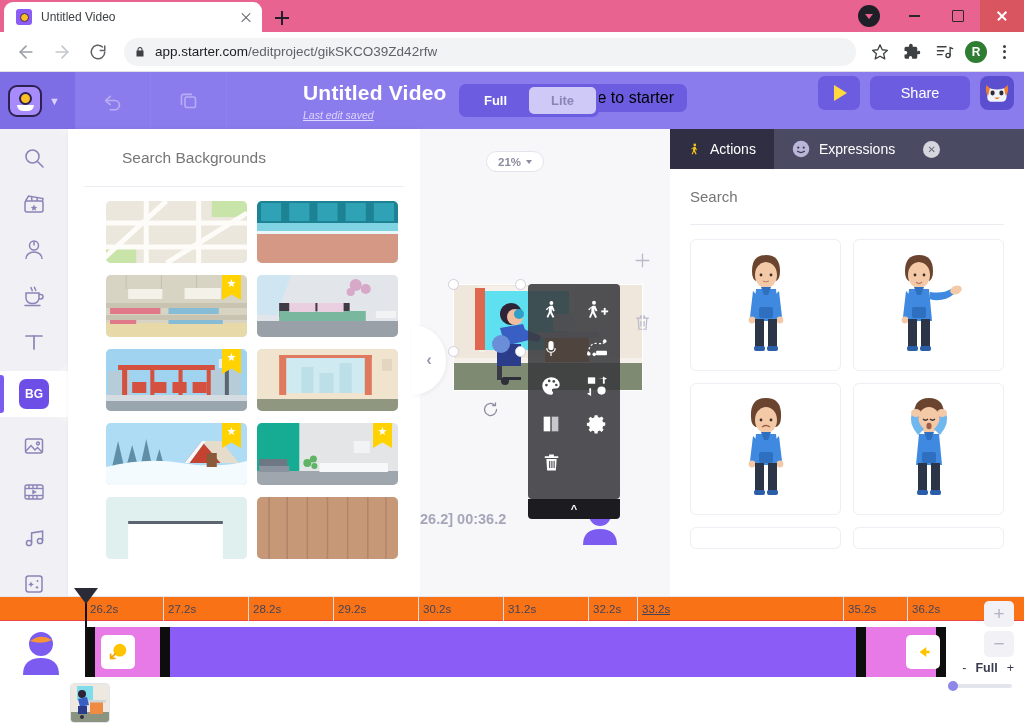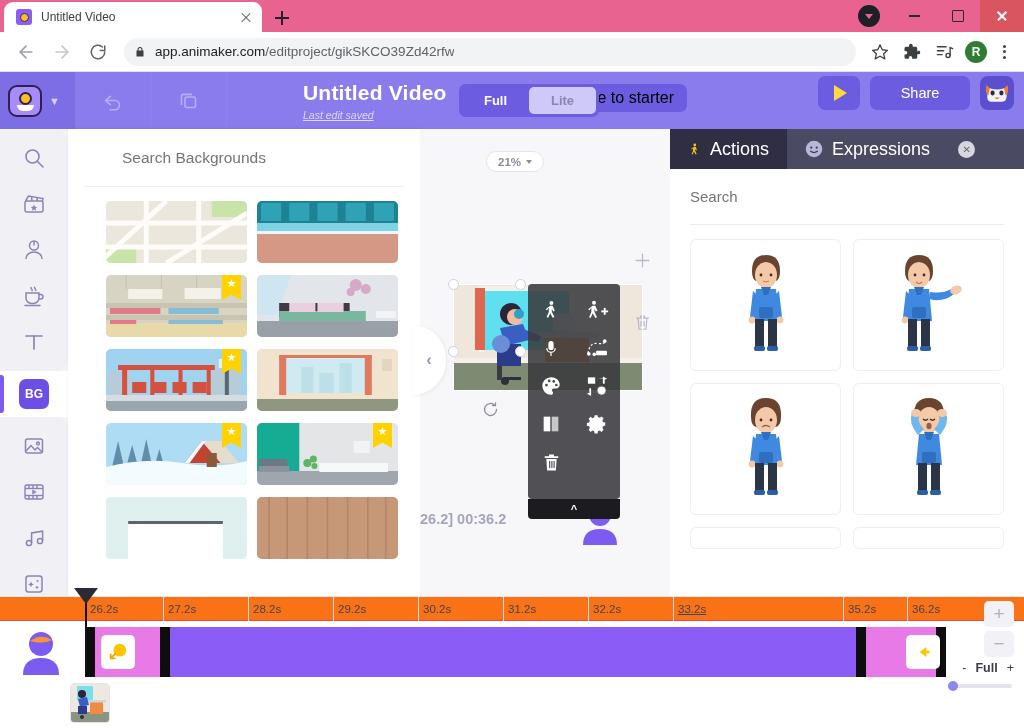--- a/index.html
+++ b/index.html
@@ -300,21 +300,21 @@
     position: absolute; left: 161px; top: 374px; width: 38px; height: 42px;
   }
 
   
   .right-panel {
     position: absolute; top: 129px; right: 0; width: 354px; bottom: 132px; background: #fff;
   }
   .rp-tabs { height: 40px; background: #4b4a63; display: flex; align-items: stretch; }
   .rp-tab {
     display: flex; align-items: center; gap: 9px; padding: 0 18px; cursor: pointer;
-    color: #fff; font-size: 18px;
+    color: #fff; font-size: 14px;
   }
   .rp-tab.active { background: #2f2e42; }
   .rp-close {
     width: 17px; height: 17px; border-radius: 50%; background: #d6d6de;
     align-self: center; margin-left: 10px; display: flex; align-items: center;
     justify-content: center; font-size: 10px; color: #6a6a7a; cursor: pointer;
   }
   .rp-search {
     height: 56px; margin: 0 20px; border-bottom: 1px solid #ececf2;
     display: flex; align-items: center;
@@ -424,21 +424,21 @@
         <path d="M21 12a9 9 0 1 1-3-6.7"></path>
         <polyline points="21 4 21 10 15 10"></polyline>
       </svg>
   </div>
   <div class="omnibox">
     <span class="lock">
       <svg width="12" height="14" viewBox="0 0 24 24" fill="#3c4043">
           <path d="M17 9V7a5 5 0 0 0-10 0v2H5v12h14V9h-2zm-8-2a3 3 0 0 1 6 0v2H9V7z"></path>
         </svg>
     </span>
-    <span class="url"><span>app.animaker.com</span><span class="dim">/editproject/gikSKCO39Zd42rfw</span></span>
+    <span class="url"><span>app.starter.com</span><span class="dim">/editproject/gikSKCO39Zd42rfw</span></span>
   </div>
   <div class="tb-icon">
     <svg width="18" height="18" viewBox="0 0 24 24" fill="none" stroke="#3c4043" stroke-width="1.7" stroke-linejoin="round">
         <polygon points="12 2.5 15 9 22 9.7 16.8 14.3 18.4 21.2 12 17.6 5.6 21.2 7.2 14.3 2 9.7 9 9"></polygon>
       </svg>
   </div>
   <div class="tb-icon">
     <svg width="18" height="18" viewBox="0 0 24 24" fill="#3c4043">
         <path d="M20.5 11H19V7a2 2 0 0 0-2-2h-4V3.5a2.5 2.5 0 0 0-5 0V5H4a2 2 0 0 0-2 2v3.8h1.5a2.2 2.2 0 0 1 0 4.4H2V19a2 2 0 0 0 2 2h3.8v-1.5a2.2 2.2 0 0 1 4.4 0V21H17a2 2 0 0 0 2-2v-4h1.5a2.5 2.5 0 0 0 0-5z"></path>
       </svg>
@@ -1033,21 +1033,21 @@
 
 <div class="timeline">
   <div class="ruler">
     <span class="tick" style="left:85px;">26.2s</span>
     <span class="tick" style="left:163px;">27.2s</span>
     <span class="tick" style="left:248px;">28.2s</span>
     <span class="tick" style="left:333px;">29.2s</span>
     <span class="tick" style="left:418px;">30.2s</span>
     <span class="tick" style="left:503px;">31.2s</span>
     <span class="tick" style="left:588px;">32.2s</span>
-    <span class="tick" style="left:673px;text-decoration:underline;">33.2s</span>
+    <span class="tick" style="left:637px;text-decoration:underline;">33.2s</span>
     <span class="tick" style="left:726px;margin-top:30px;">34.2s</span>
     <span class="tick" style="left:843px;">35.2s</span>
     <span class="tick" style="left:907px;">36.2s</span>
   </div>
   <div class="playhead" style="left:85px;">
     <div class="playhead-head"></div>
   </div>
 
   <div class="track-row">
     <div class="track-avatar">

